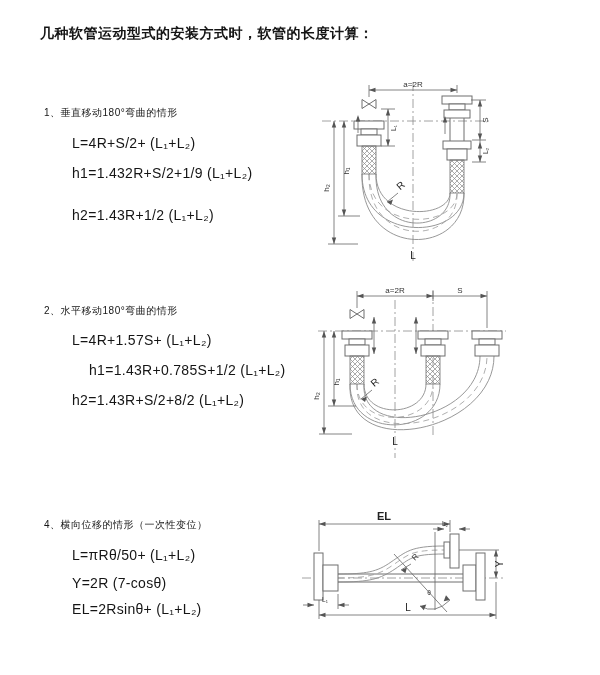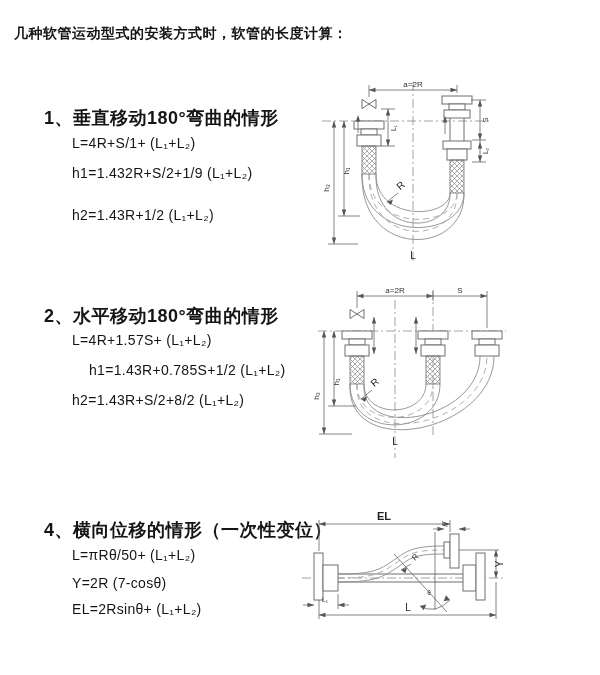--- a/index.html
+++ b/index.html
@@ -1,41 +1,41 @@
 <!DOCTYPE html>
 <html><head>
 <meta charset="utf-8">
 <style>
   html,body{margin:0;padding:0}
   body{width:600px;height:675px;background:#fff;position:relative;overflow:hidden;
        font-family:"Liberation Sans","DejaVu Sans",sans-serif;color:#151515}
   .abs{position:absolute}
   .title{font-size:14px;font-weight:600;letter-spacing:.5px;white-space:nowrap}
-  .heading{font-size:18px;font-weight:700;letter-spacing:.5px;white-space:nowrap}
+  .heading{font-size:10px;font-weight:400;letter-spacing:.5px;white-space:nowrap}
   .formula{font-size:14px;font-weight:500;letter-spacing:.3px;white-space:nowrap}
   svg{position:absolute;overflow:visible}
   .cad{stroke:#6e6e6e;stroke-width:1;fill:none}
   .cadf{stroke:#6e6e6e;stroke-width:1;fill:#ffffff}
   .thin{stroke:#8c8c8c;stroke-width:.9;fill:none}
   .hdash{stroke:#9a9a9a;stroke-width:.8;fill:none;stroke-dasharray:6 4}
   .cl{stroke:#8c8c8c;stroke-width:.8;fill:none;stroke-dasharray:9 3 2 3}
   .dim{stroke:#666;stroke-width:.8;fill:none}
   .ah{fill:#555;stroke:none}
   text.lb{font-family:"Liberation Sans","DejaVu Sans",sans-serif;font-size:8px;fill:#333}
   text.lb7{font-family:"Liberation Sans","DejaVu Sans",sans-serif;font-size:6.5px;fill:#333}
   text.lbb{font-family:"Liberation Sans","DejaVu Sans",sans-serif;font-size:10px;fill:#222}
   text.lbel{font-family:"Liberation Sans","DejaVu Sans",sans-serif;font-size:11px;fill:#222;font-weight:600}
 </style>
 </head>
 <body>
 
-<div class="abs title" style="left:14px;top:25px">几种软管运动型式的安装方式时，软管的长度计算：</div>
+<div class="abs title" style="left:40px;top:25px">几种软管运动型式的安装方式时，软管的长度计算：</div>
 
 <div class="abs heading" style="left:44px;top:106px">1、垂直移动180°弯曲的情形</div>
-<div class="abs formula" style="left:72px;top:135px">L=4R+S/1+ (L₁+L₂)</div>
+<div class="abs formula" style="left:72px;top:135px">L=4R+S/2+ (L₁+L₂)</div>
 <div class="abs formula" style="left:72px;top:165px">h1=1.432R+S/2+1/9 (L₁+L₂)</div>
 <div class="abs formula" style="left:72px;top:207px">h2=1.43R+1/2 (L₁+L₂)</div>
 
 <div class="abs heading" style="left:44px;top:304px">2、水平移动180°弯曲的情形</div>
 <div class="abs formula" style="left:72px;top:332px">L=4R+1.57S+ (L₁+L₂)</div>
 <div class="abs formula" style="left:89px;top:362px">h1=1.43R+0.785S+1/2 (L₁+L₂)</div>
 <div class="abs formula" style="left:72px;top:392px">h2=1.43R+S/2+8/2 (L₁+L₂)</div>
 
 <div class="abs heading" style="left:44px;top:518px">4、横向位移的情形（一次性变位）</div>
 <div class="abs formula" style="left:72px;top:547px">L=πRθ/50+ (L₁+L₂)</div>

